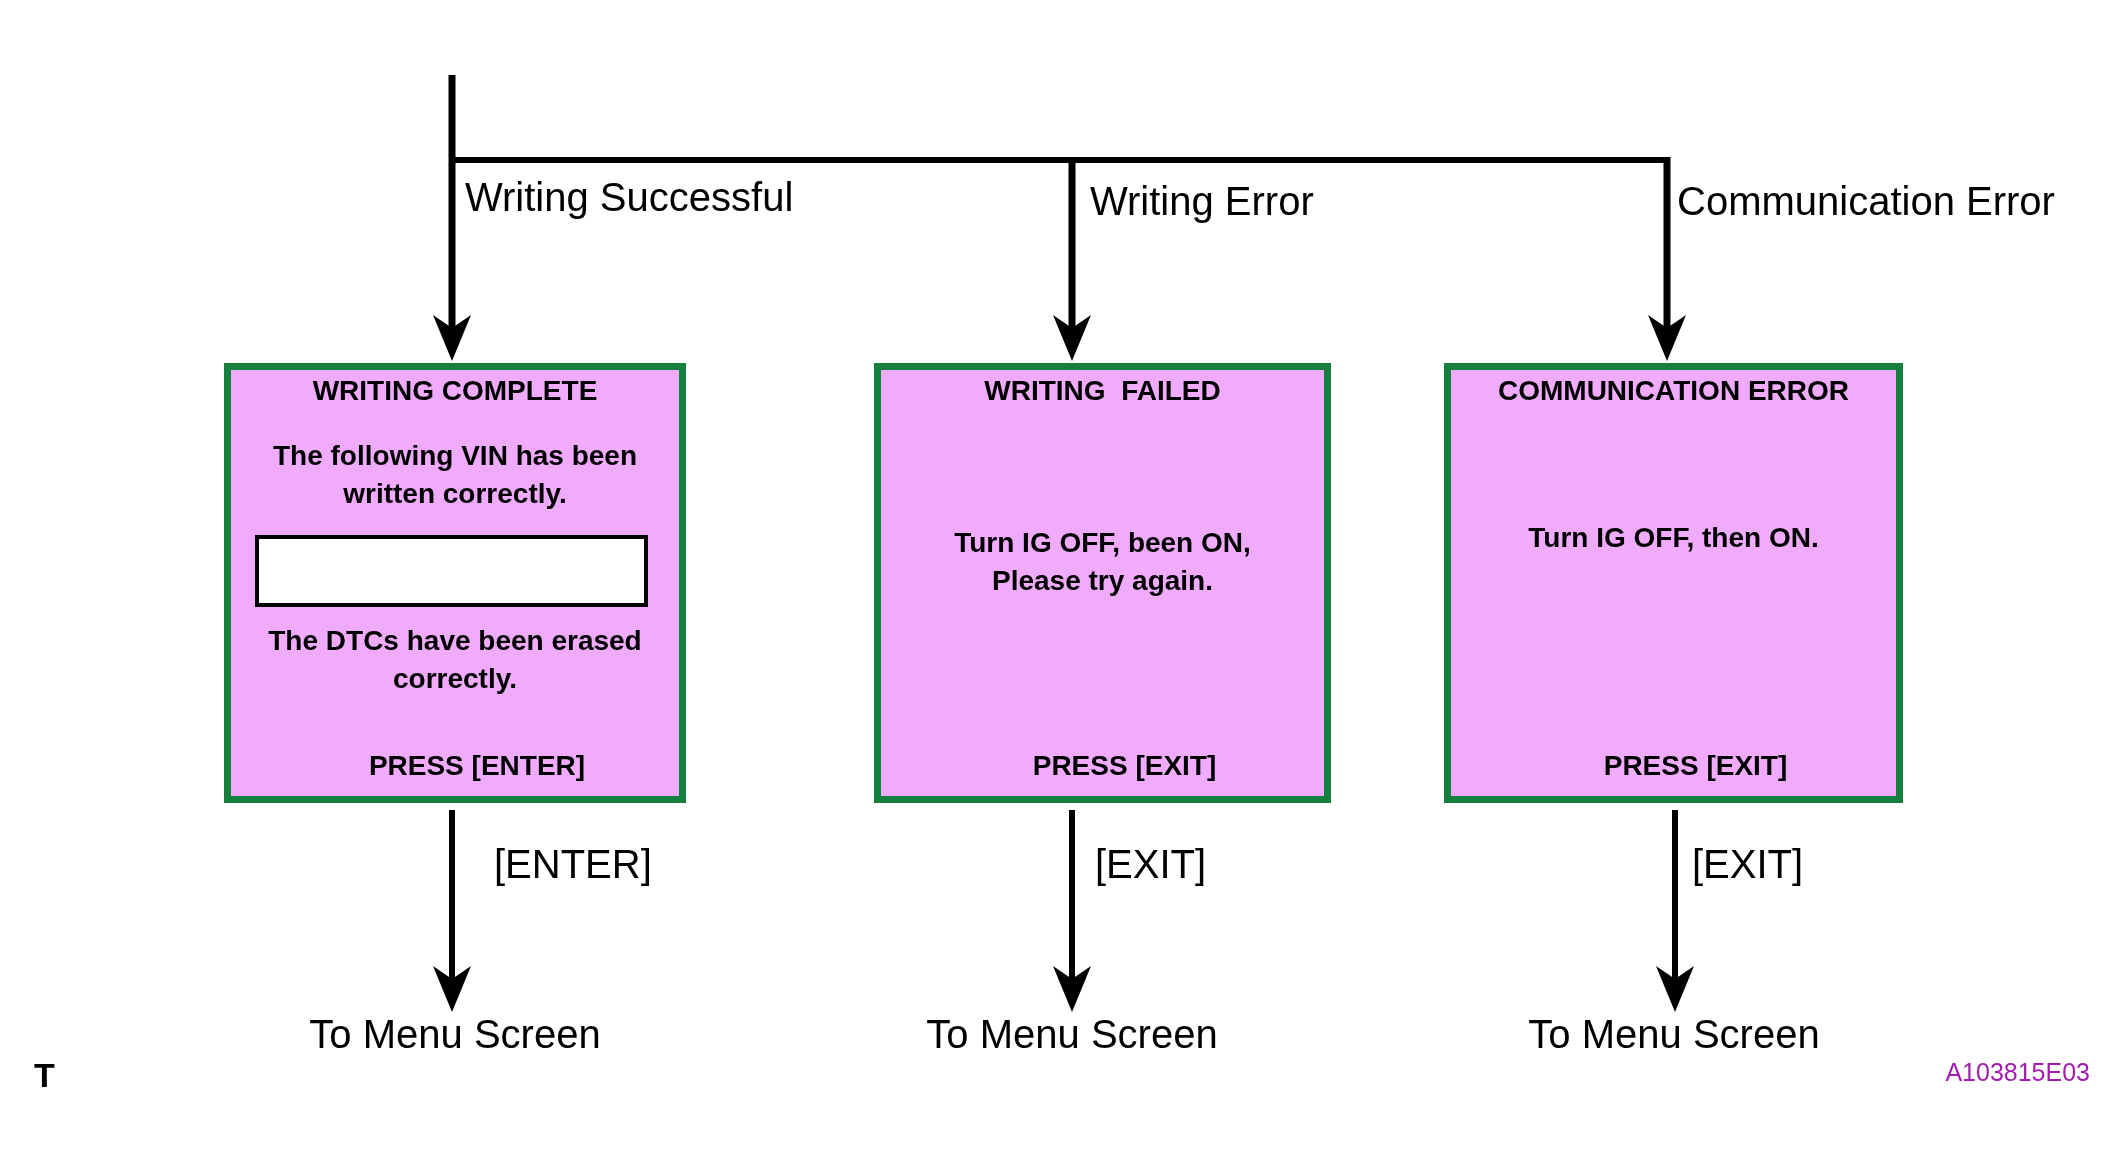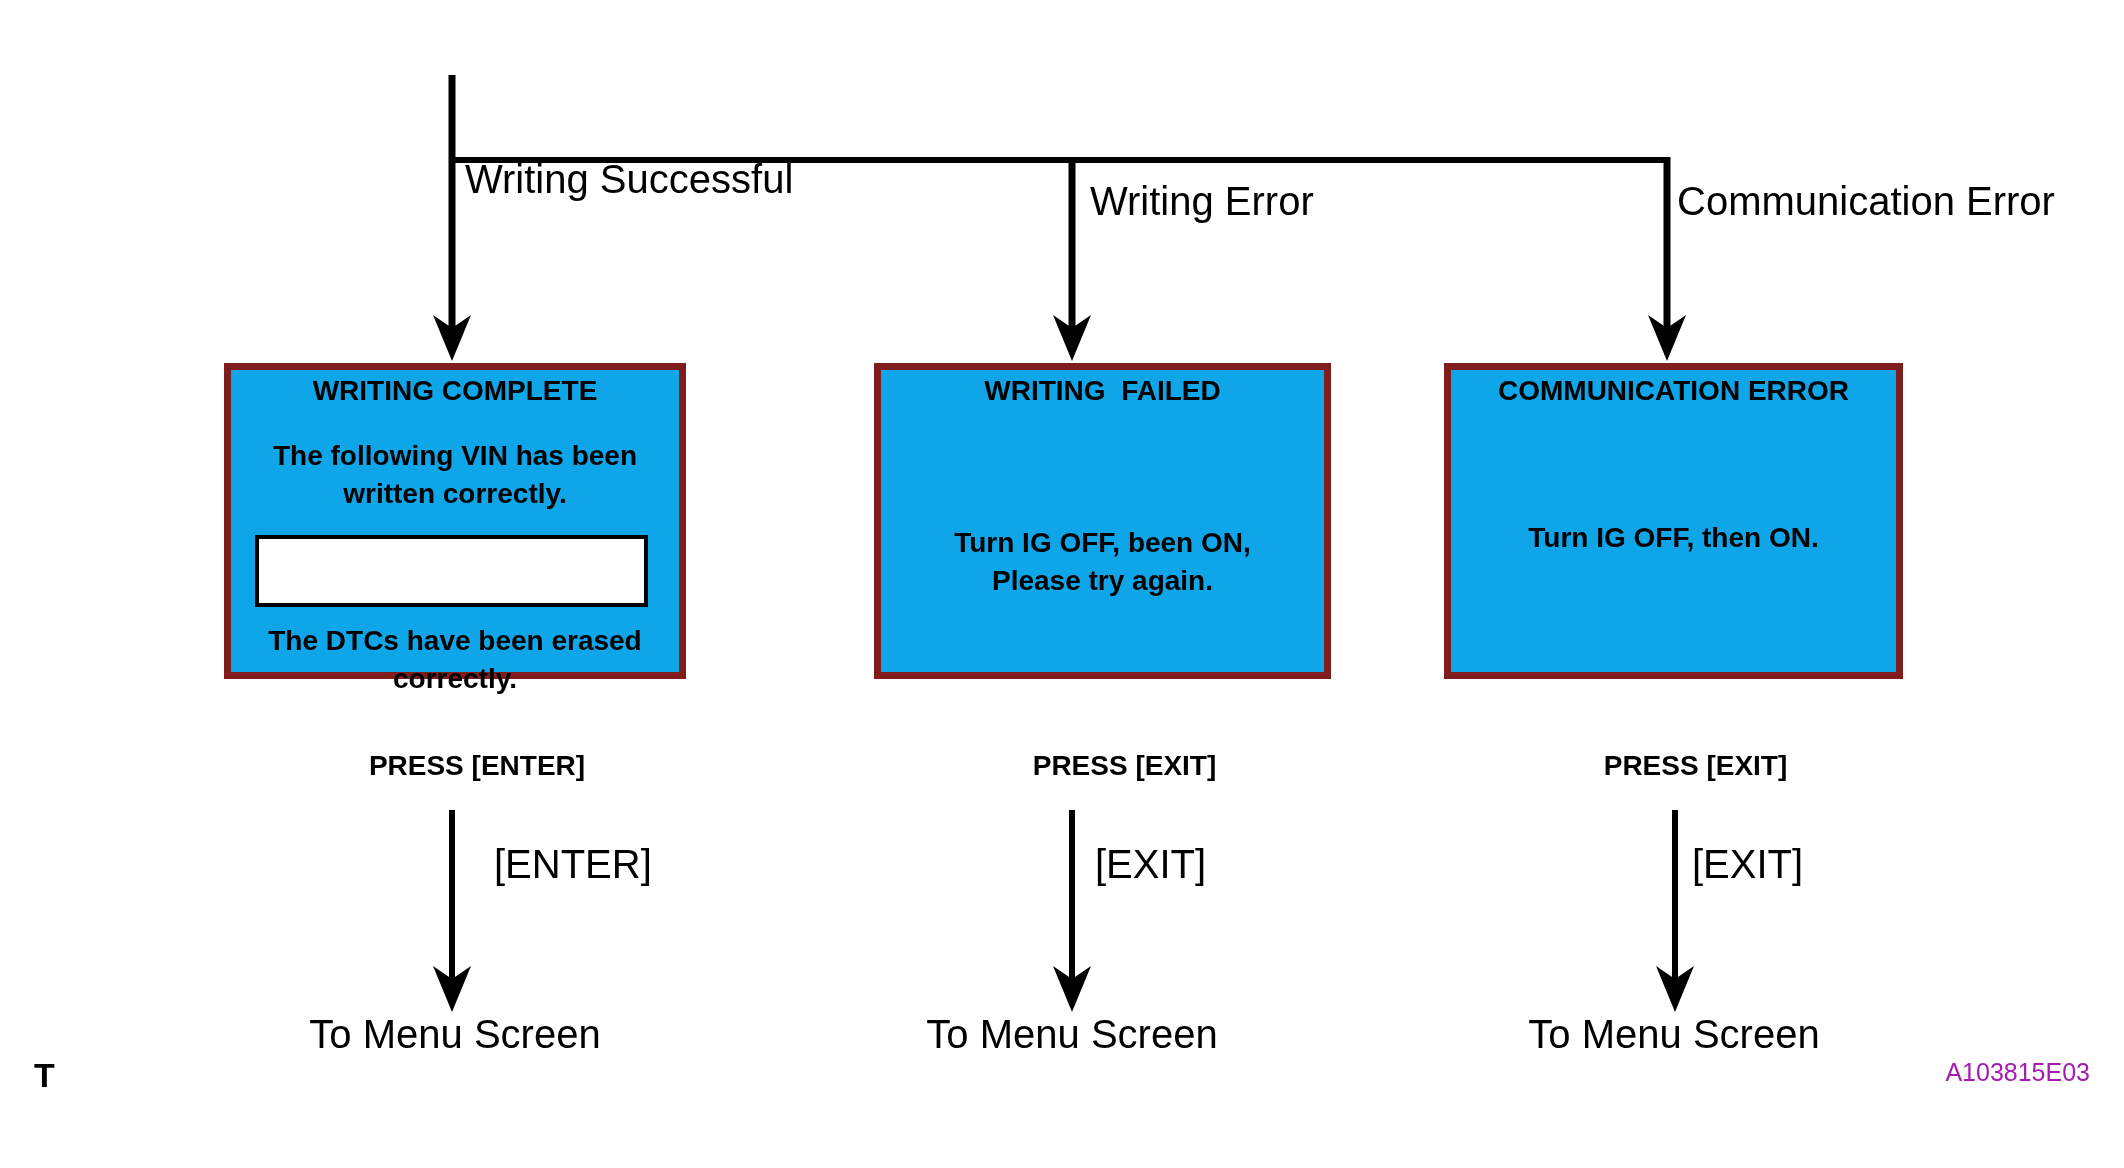--- a/index.html
+++ b/index.html
@@ -41,24 +41,24 @@
     top: 1010px;
     font-size: 40px;
     line-height: 48px;
     text-align: center;
     white-space: pre;
     color: #000000;
   }
   .screen-box {
     position: absolute;
     top: 363px;
-    height: 316px;
-    border: 7px solid #7f1d1d;
+    height: 440px;
+    border: 7px solid #15803d;
     box-sizing: border-box;
-    background: #0ea5e9;
+    background: #f0abfc;
   }
   .screen-box .screen-title,
   .screen-box .screen-message,
   .screen-box .press-instruction {
     position: absolute;
     left: 0;
     right: 0;
     text-align: center;
     font-weight: bold;
     font-size: 28px;
@@ -78,21 +78,21 @@
   .vin-field {
     position: absolute;
     left: 24px;
     top: 165px;
     width: 393px;
     height: 72px;
     border: 4px solid #000000;
     box-sizing: border-box;
     background: #ffffff;
   }
-  #branch-label-1 { left: 465px;  top: 155px; }
+  #branch-label-1 { left: 465px;  top: 173px; }
   #branch-label-2 { left: 1090px; top: 177px; }
   #branch-label-3 { left: 1677px; top: 177px; }
   #key-label-1 { left: 473px;  top: 840px; margin-left: 21px; }
   #key-label-2 { left: 1095px; top: 840px; }
   #key-label-3 { left: 1692px; top: 840px; }
   #dest-1 { left: 255px; }
   #dest-2 { left: 872px; }
   #dest-3 { left: 1474px; }
   #page-marker {
     position: absolute;

